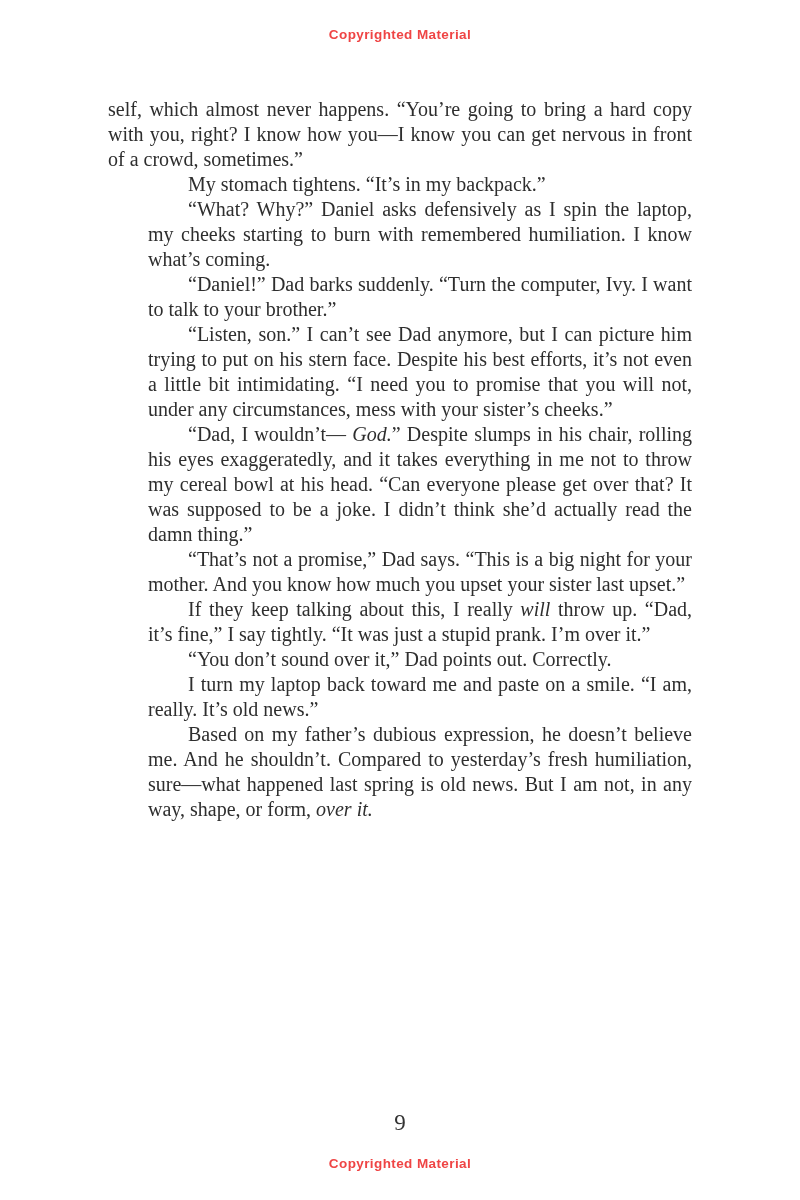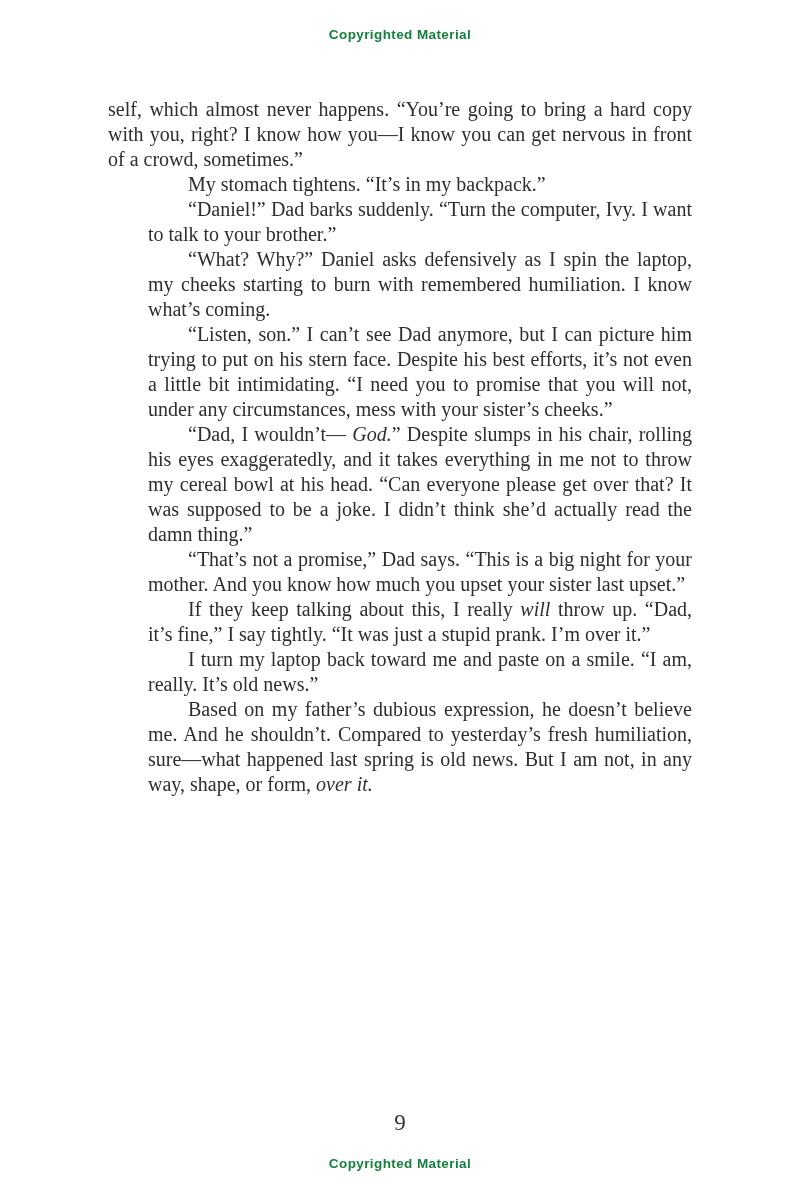--- a/index.html
+++ b/index.html
@@ -16,21 +16,21 @@
   }
   .watermark {
     position: absolute;
     left: 0;
     width: 100%;
     text-align: center;
     font-family: "Liberation Sans", sans-serif;
     font-size: 13.5px;
     font-weight: bold;
     letter-spacing: 0.4px;
-    color: #15803d;
+    color: #ef4444;
   }
   .watermark.top { top: 27px; }
   .watermark.bottom { top: 1156px; }
   .body-text {
     position: absolute;
     left: 108px;
     top: 97px;
     width: 584px;
     height: 975px;
     font-family: "Liberation Serif", serif;
@@ -61,26 +61,27 @@
 </style>
 </head>
 <body>
 
 <div class="page">
   <div class="watermark top">Copyrighted Material</div>
 
   <div class="body-text" id="body-text">
       <p class="para"><span>self, which almost never happens. “You’re going to bring a hard copy with you, right? I know how you—I know you can get nervous in front of a crowd, sometimes.”</span></p>
       <p class="para indent"><span>My stomach tightens. “It’s in my backpack.”</span></p>
+      <p class="para indent"><span>“What? Why?” Daniel asks defensively as I spin the laptop, my cheeks starting to burn with remembered humiliation. I know what’s coming.</span></p>
       <p class="para indent"><span>“Daniel!” Dad barks suddenly. “Turn the computer, Ivy. I want to talk to your brother.”</span></p>
-      <p class="para indent"><span>“What? Why?” Daniel asks defensively as I spin the laptop, my cheeks starting to burn with remembered humiliation. I know what’s coming.</span></p>
       <p class="para indent"><span>“Listen, son.” I can’t see Dad anymore, but I can picture him trying to put on his stern face. Despite his best efforts, it’s not even a little bit intimidating. “I need you to promise that you will not, under any circumstances, mess with your sister’s cheeks.”</span></p>
       <p class="para indent"><span>“Dad, I wouldn’t— </span><em>God.</em><span>” Despite slumps in his chair, rolling his eyes exaggeratedly, and it takes everything in me not to throw my cereal bowl at his head. “Can everyone please get over that? It was supposed to be a joke. I didn’t think she’d actually read the damn thing.”</span></p>
       <p class="para indent"><span>“That’s not a promise,” Dad says. “This is a big night for your mother. And you know how much you upset your sister last upset.”</span></p>
       <p class="para indent"><span>If they keep talking about this, I really </span><em>will</em><span> throw up. “Dad, it’s fine,” I say tightly. “It was just a stupid prank. I’m over it.”</span></p>
+      <p class="para indent"><span>“You don’t sound over it,” Dad points out. Correctly.</span></p>
       <p class="para indent"><span>I turn my laptop back toward me and paste on a smile. “I am, really. It’s old news.”</span></p>
       <p class="para indent"><span>Based on my father’s dubious expression, he doesn’t believe me. And he shouldn’t. Compared to yesterday’s fresh humiliation, sure—what happened last spring is old news. But I am not, in any way, shape, or form, </span><em>over it.</em></p>
     </div>
 
   <div class="page-number">9</div>
 
   <div class="watermark bottom">Copyrighted Material</div>
 </div>
 
 </body></html>

